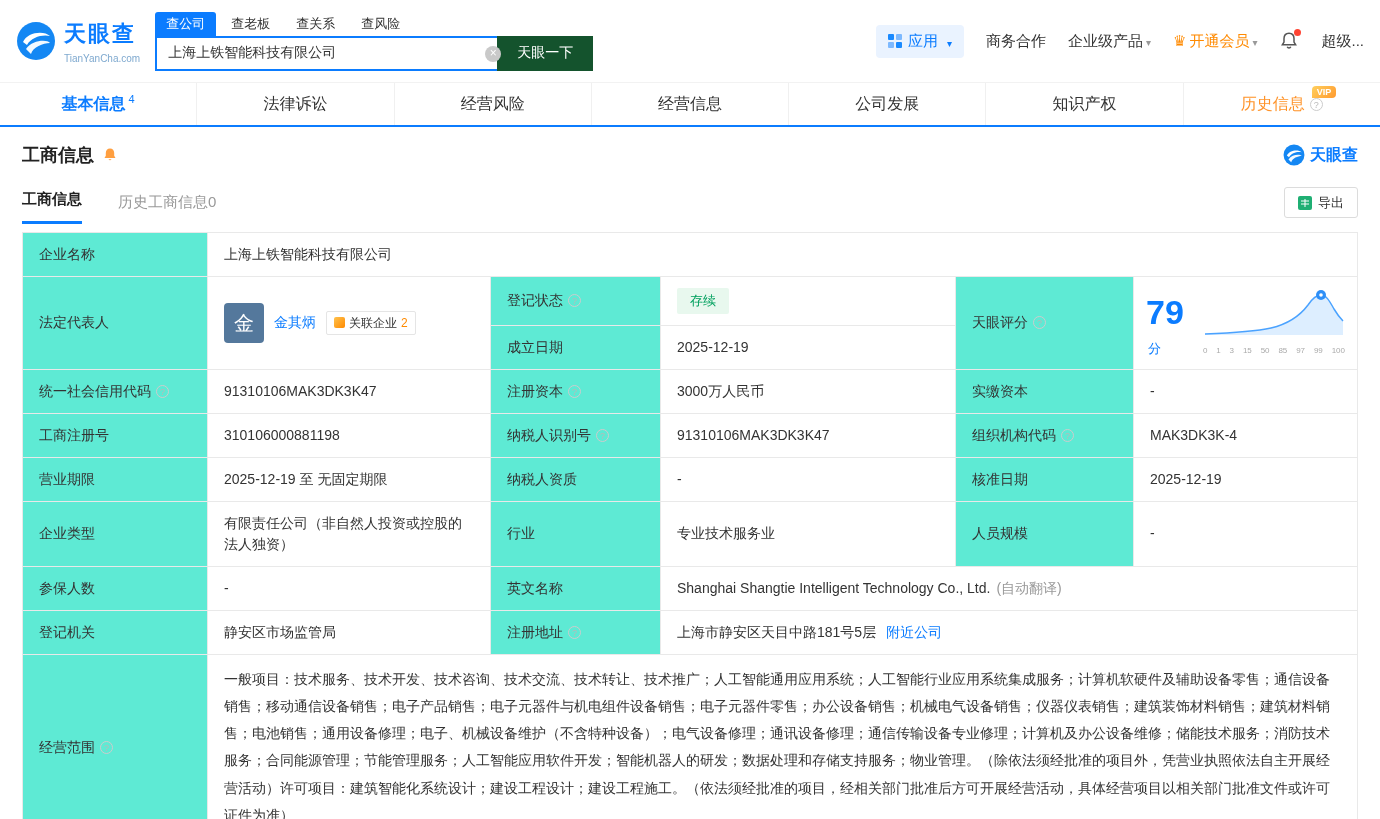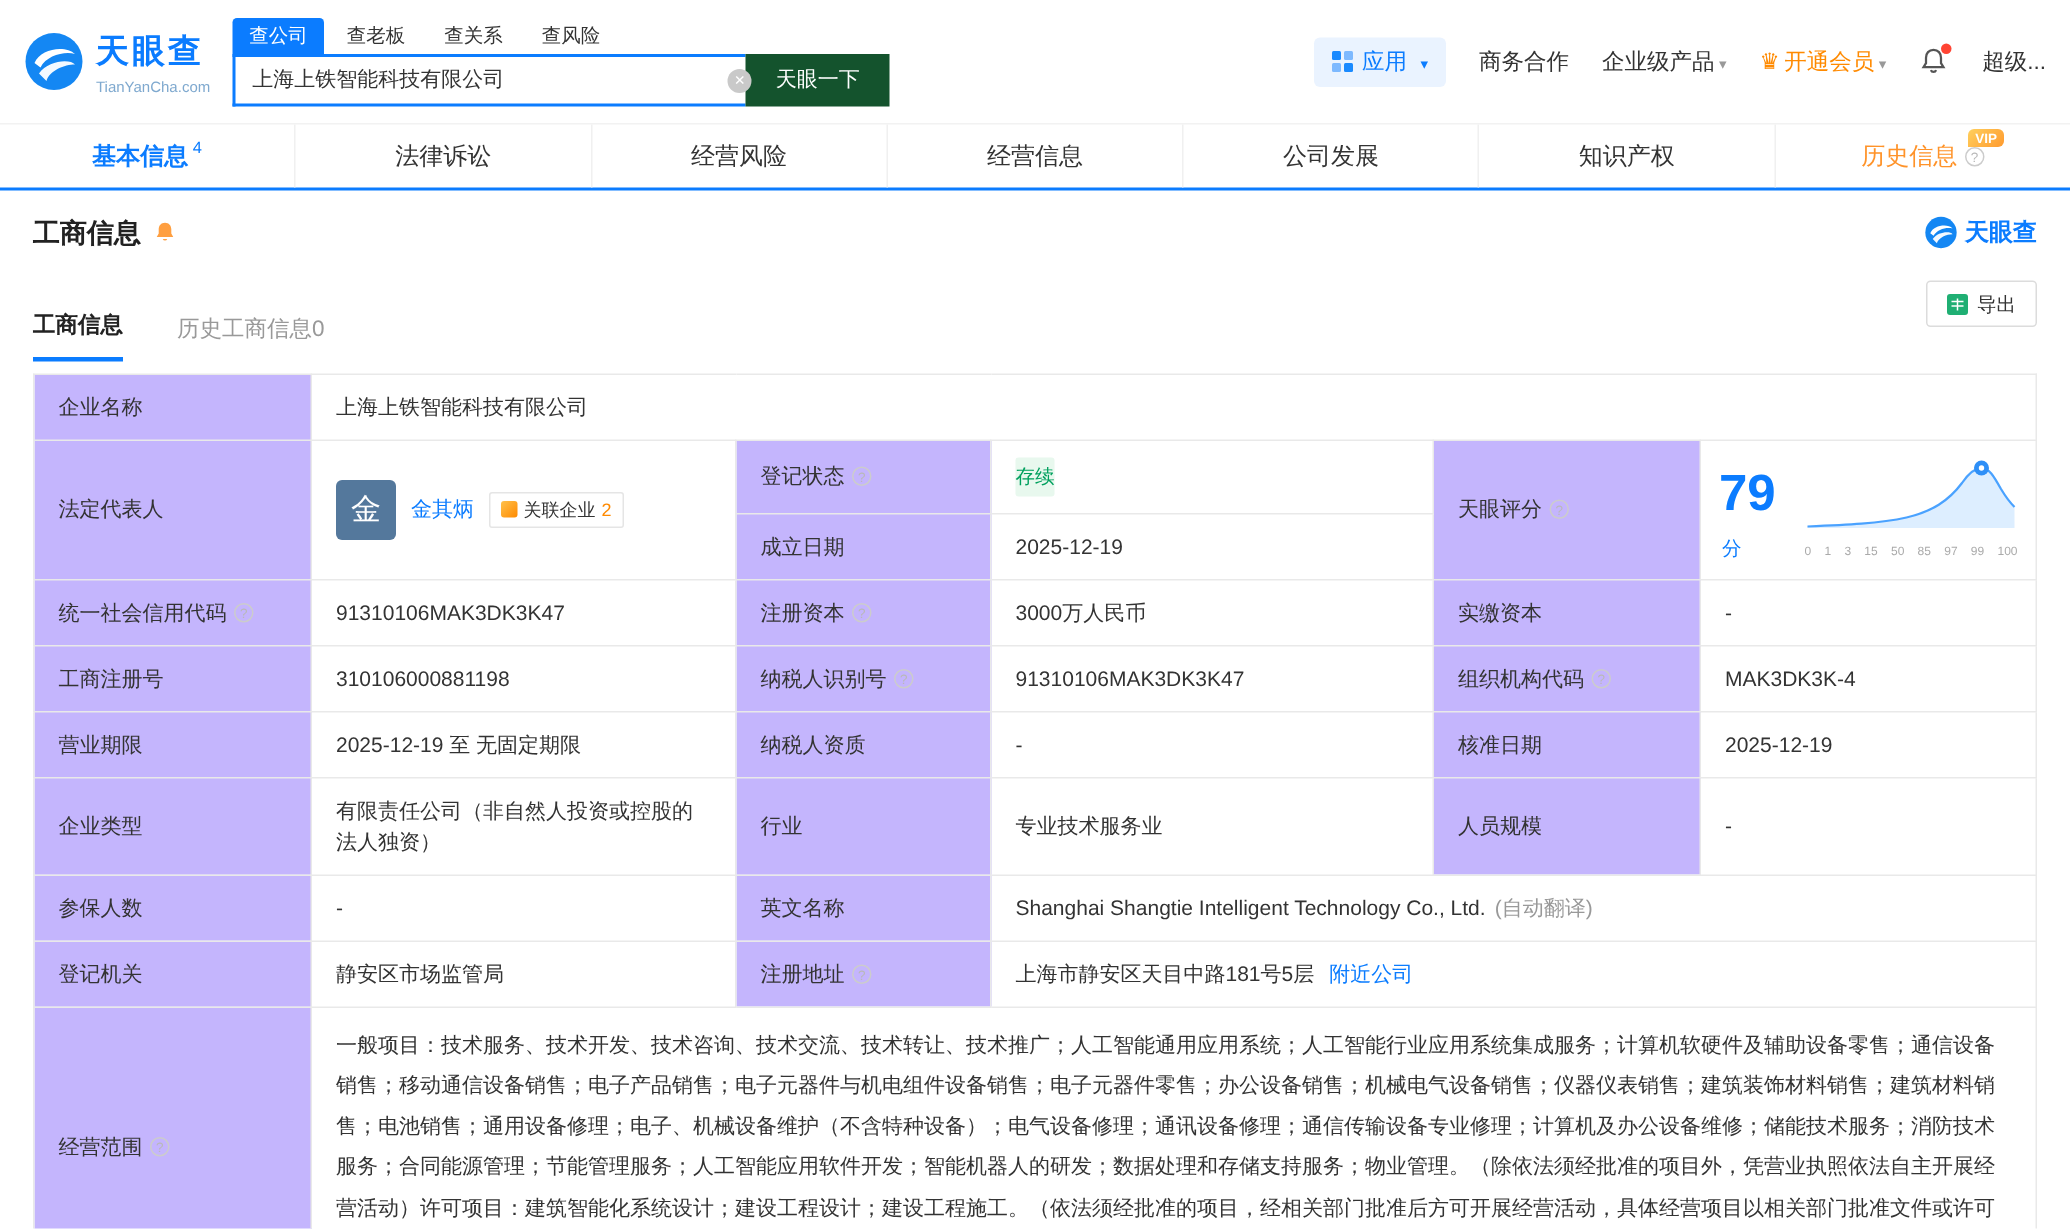--- a/index.html
+++ b/index.html
@@ -42,32 +42,32 @@
 .help::after{content:"?"}
 
 .content{padding:0 22px}
 .sec-head{display:flex;align-items:center;margin-top:16px}
 .sec-title{font-size:18px;font-weight:700;color:#222}
 .sec-bell{margin-left:8px;cursor:pointer;line-height:0}
 .brand{margin-left:auto;display:flex;align-items:center;gap:5px;color:#0b7cff;font-size:16px;font-weight:700}
 .subtabs{display:flex;align-items:flex-end;gap:36px;margin-top:20px}
 .subtab{font-size:15px;color:#999;padding-bottom:12px;cursor:pointer}
 .subtab.active{color:#222;font-weight:700;border-bottom:3px solid #0b7cff}
-.export{margin-left:auto;display:flex;align-items:center;gap:6px;height:31px;padding:0 13px;background:#fff;border:1px solid #dcdcdc;border-radius:3px;font-size:13px;color:#333;cursor:pointer;margin-bottom:23px;font-family:inherit}
+.export{margin-left:auto;display:flex;align-items:center;gap:6px;height:31px;padding:0 13px;background:#fff;border:1px solid #dcdcdc;border-radius:3px;font-size:13px;color:#333;cursor:pointer;margin-bottom:6px;font-family:inherit}
 
 table.info{width:100%;border-collapse:collapse;margin-top:8px;table-layout:fixed}
 .info td{border:1px solid #e9e9e9;font-size:14px;padding:11px 16px;vertical-align:middle;overflow-wrap:break-word;line-height:1.5}
-.info td.lbl{background:#c4b5fd;color:#333}
+.info td.lbl{background:#5eead4;color:#333}
 .rep{display:flex;align-items:center;gap:10px}
 .avatar{width:40px;height:40px;border-radius:4px;background:#54789c;color:#fff;font-size:20px;display:inline-flex;align-items:center;justify-content:center;flex:none;cursor:pointer}
 .rep-name{color:#0b7cff;font-size:14px}
 .rel-tag{display:inline-flex;align-items:center;gap:4px;border:1px solid #e5e5e5;border-radius:2px;padding:2px 7px;font-size:12px;color:#333;cursor:pointer;white-space:nowrap}
 .rel-ic{width:11px;height:11px;border-radius:2px;background:linear-gradient(135deg,#ffc24d,#ff8a00);display:inline-block}
 .rel-count{color:#ff8a00}
-.chip-green{display:inline-block;background:#e8f8ee;color:#00a05e;font-size:13px;padding:3px 0;border-radius:2px}
+.chip-green{display:inline-block;background:#e8f8ee;color:#00a05e;font-size:13px;padding:3px 13px;border-radius:2px}
 .score-cell{padding:6px 12px !important}
 .score-flex{display:flex;align-items:center;justify-content:space-between;gap:10px}
 .score-num .big{font-size:34px;font-weight:700;color:#0b7cff}
 .score-num .unit{font-size:13px;color:#0b7cff;margin-left:2px}
 .chart{width:142px}
 .axis{display:flex;justify-content:space-between;font-size:8px;color:#aaa;margin-top:1px}
 .note{color:#999;margin-left:6px}
 .addr-link{color:#0b7cff;margin-left:10px;cursor:pointer}
 .scope{line-height:1.95 !important}
 </style>

